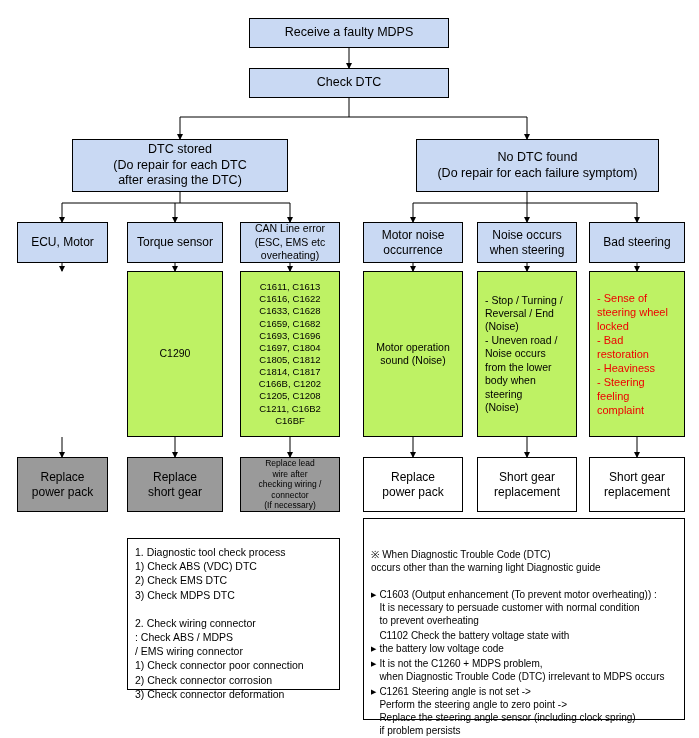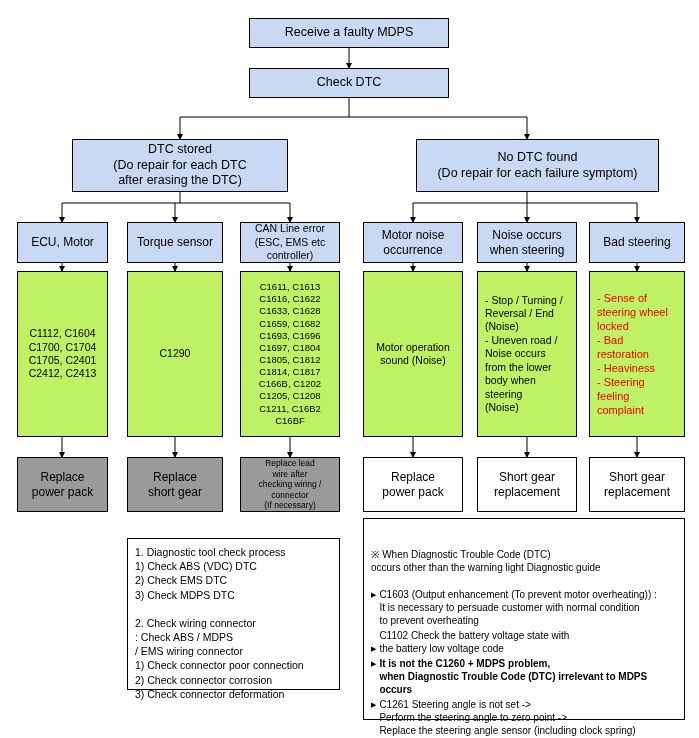--- a/index.html
+++ b/index.html
@@ -123,34 +123,30 @@
 
   <div class="node blue n-cat" style="left:17px; top:222px; width:91px; height:41px;">ECU, Motor</div>
 
   <div class="node blue n-mid" style="left:416px; top:139px; width:243px; height:53px;">No DTC found
 (Do repair for each failure symptom)</div>
 
   <div class="node blue n-cat" style="left:127px; top:222px; width:96px; height:41px;">Torque sensor</div>
 
   <div class="node blue n-list" style="left:240px; top:222px; width:100px; height:41px; font-size:10.5px;">CAN Line error
 (ESC, EMS etc
-controller)</div>
+overheating)</div>
 
   <div class="node blue n-cat" style="left:363px; top:222px; width:100px; height:41px;">Motor noise
 occurrence</div>
 
   <div class="node blue n-cat" style="left:477px; top:222px; width:100px; height:41px;">Noise occurs
 when steering</div>
 
   <div class="node blue n-cat" style="left:589px; top:222px; width:96px; height:41px;">Bad steering</div>
 
-  <div class="node grey n-list" style="left:17px; top:271px; width:91px; height:166px;">C1112, C1604
-C1700, C1704
-C1705, C2401
-C2412, C2413</div>
 
   <div class="node grey n-list" style="left:127px; top:271px; width:96px; height:166px;">C1290</div>
 
   <div class="node grey n-list pad-sm" style="left:240px; top:271px; width:100px; height:166px; font-size:9.5px; line-height:1.28;">C1611, C1613
 C1616, C1622
 C1633, C1628
 C1659, C1682
 C1693, C1696
 C1697, C1804
 C1805, C1812
@@ -213,20 +209,20 @@
 1) Check connector poor connection
 2) Check connector corrosion
 3) Check connector deformation</div>
 
   <div class="node white left-align" style="left:363px; top:518px; width:322px; height:202px; font-size:10px; display:block; padding:16px 7px;">
     <div style="white-space:pre-line; line-height:1.3;">※ When Diagnostic Trouble Code (DTC)
    occurs other than the warning light Diagnostic guide</div>
     <div id="guide-items"><div style="display: flex; align-items: flex-start; margin-top: 2px; line-height: 1.3;"><span style="font-size: 7px; line-height: 1.9; margin-right: 3px; flex: 0 0 auto;">▶</span><span style="white-space: pre-line;">C1603 (Output enhancement (To prevent motor overheating)) :
 It is necessary to persuade customer with normal condition
 to prevent overheating</span></div><div style="display: flex; align-items: flex-end; margin-top: 2px; line-height: 1.3;"><span style="font-size: 7px; line-height: 1.9; margin-right: 3px; flex: 0 0 auto;">▶</span><span style="white-space: pre-line;">C1102 Check the battery voltage state with
-the battery low voltage code</span></div><div style="display: flex; align-items: flex-start; margin-top: 2px; line-height: 1.3;"><span style="font-size: 7px; line-height: 1.9; margin-right: 3px; flex: 0 0 auto;">▶</span><span style="white-space: pre-line; font-weight: bold;">It is not the C1260 + MDPS problem,
+the battery low voltage code</span></div><div style="display: flex; align-items: flex-start; margin-top: 2px; line-height: 1.3;"><span style="font-size: 7px; line-height: 1.9; margin-right: 3px; flex: 0 0 auto;">▶</span><span style="white-space: pre-line;">It is not the C1260 + MDPS problem,
 when Diagnostic Trouble Code (DTC) irrelevant to MDPS occurs</span></div><div style="display: flex; align-items: flex-start; margin-top: 2px; line-height: 1.3;"><span style="font-size: 7px; line-height: 1.9; margin-right: 3px; flex: 0 0 auto;">▶</span><span style="white-space: pre-line;">C1261 Steering angle is not set -&gt;
 Perform the steering angle to zero point -&gt;
 Replace the steering angle sensor (including clock spring)
 if problem persists</span></div><div style="display: flex; align-items: flex-start; margin-top: 2px; line-height: 1.3;"><span style="font-size: 7px; line-height: 1.9; margin-right: 3px; flex: 0 0 auto;">▶</span><span style="white-space: pre-line;">C1259 Check the steering angle sensor (including clock spring)</span></div></div>
   </div>
 
 </div>
 
 </body></html>

